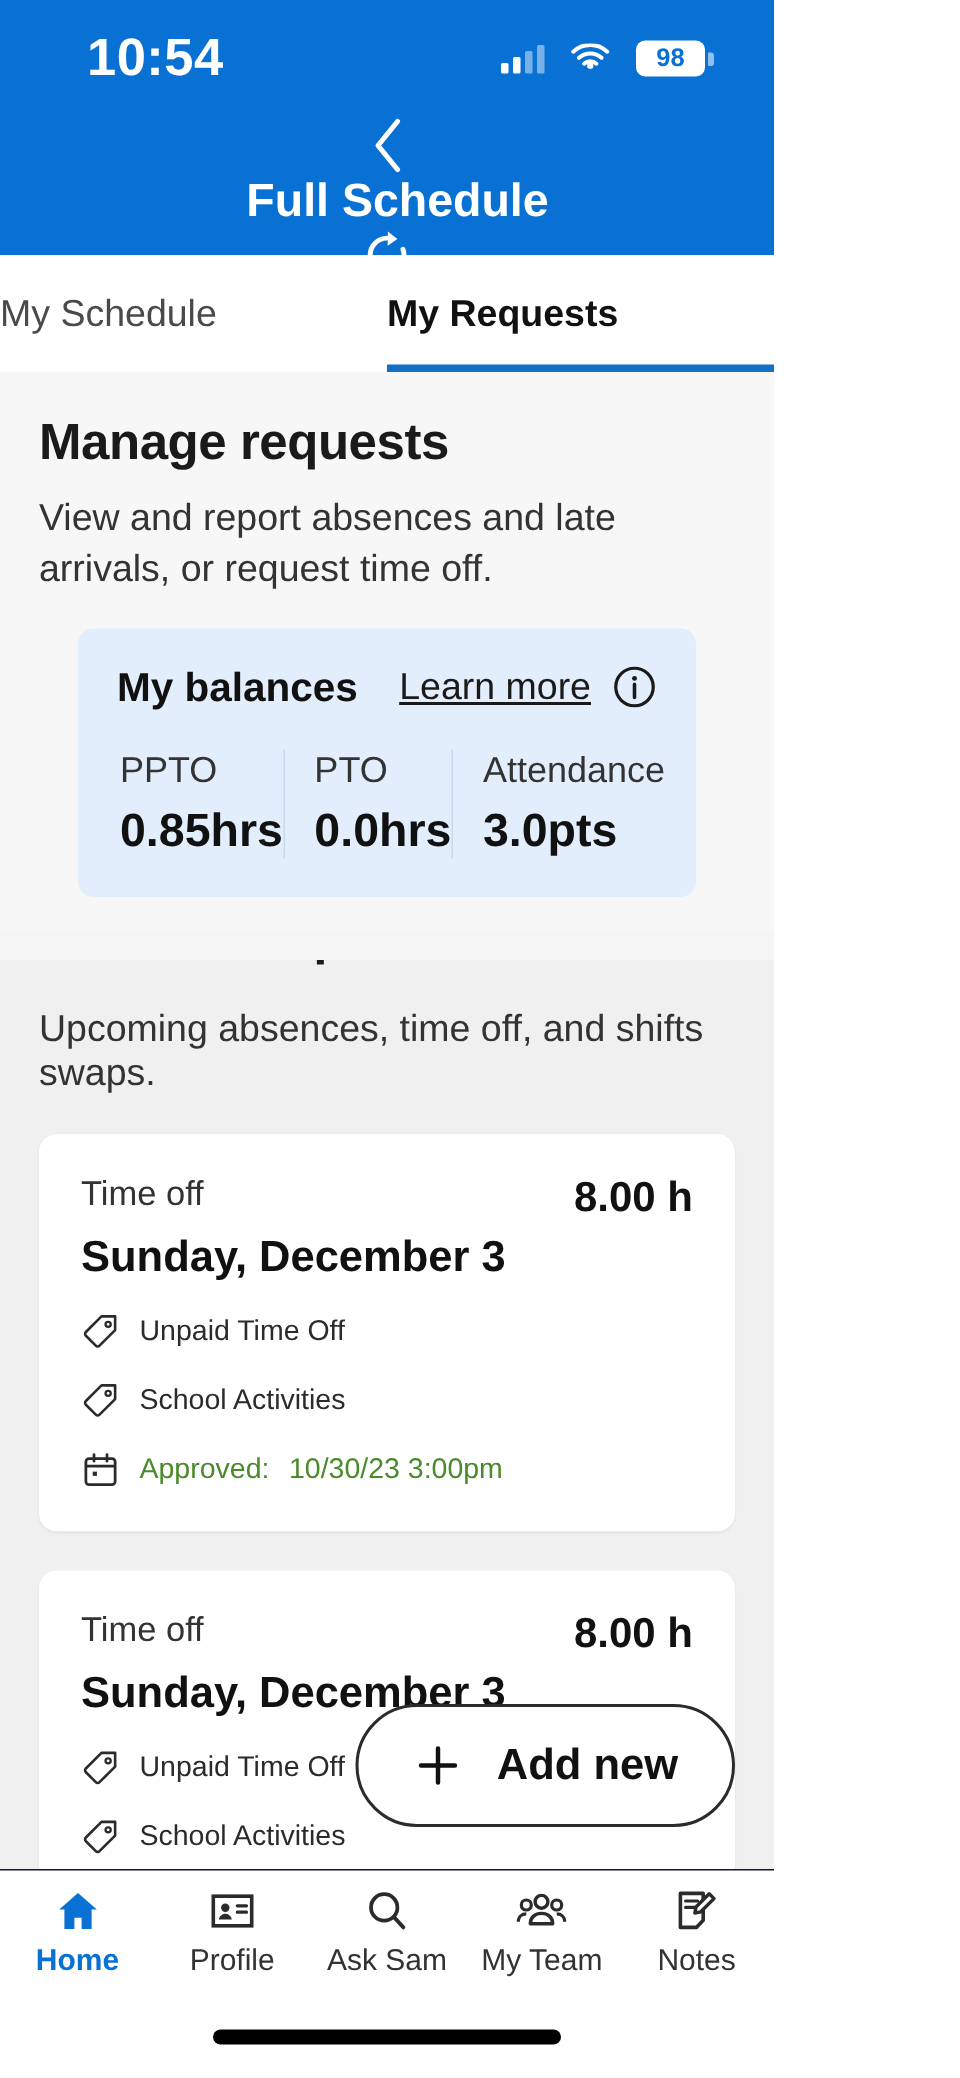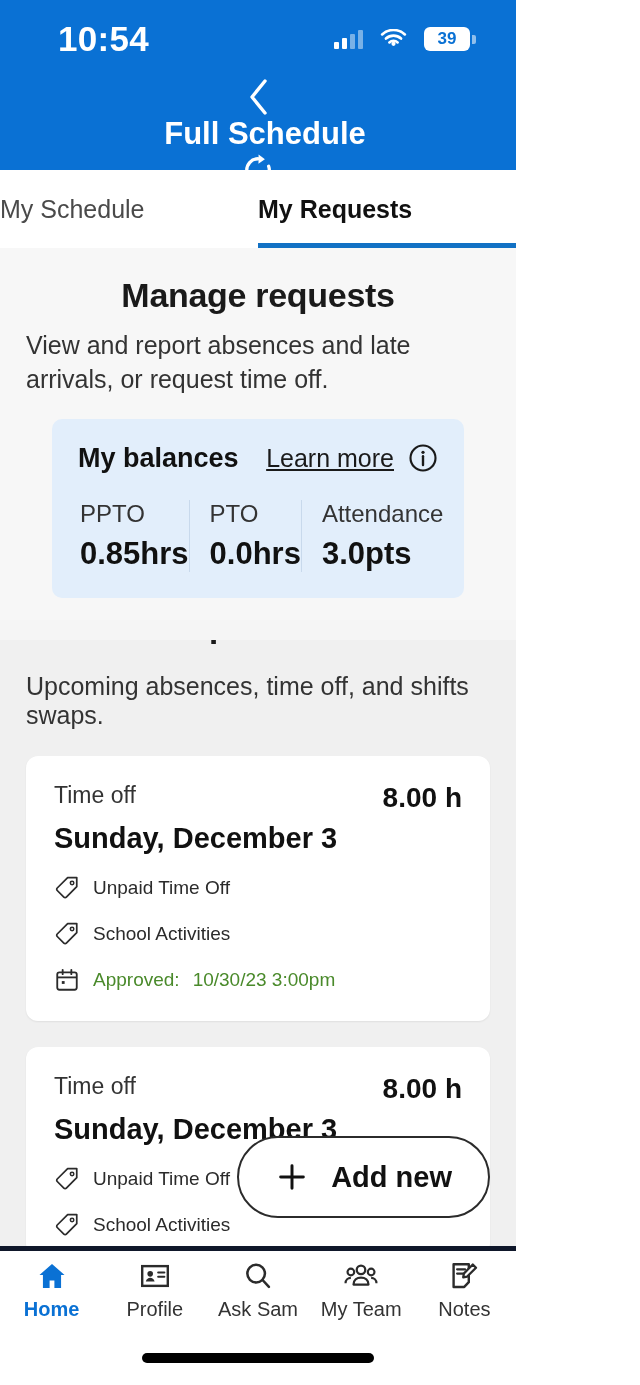--- a/index.html
+++ b/index.html
@@ -55,21 +55,21 @@
     content:""; position:absolute; left:0; right:0; bottom:0;
     height:5px; background:#1271c4;
   }
 
   
   .content {
     position:absolute; top:248px; bottom:139px; left:0; right:0;
     background:#f5f5f5; overflow:hidden;
   }
   .intro { background:#f7f7f7; padding:28px 26px 22px 26px; }
-  .page-title { font-size:34px; font-weight:700; color:#1a1a1a; letter-spacing:-.3px;text-align:center; }
+  .page-title { font-size:34px; font-weight:700; color:#1a1a1a; letter-spacing:-.3px; }
   .page-sub { font-size:25px; color:#333; line-height:1.35; margin-top:14px; max-width:590px; }
 
   
   .balances {
     margin:22px 26px 0 26px; background:#e2eefb; border-radius:10px;
     padding:24px 26px 26px 26px;
   }
   .bal-top { display:flex; align-items:center; justify-content:space-between; }
   .bal-title { font-size:27px; font-weight:700; color:#111; }
   .bal-learn { display:flex; align-items:center; gap:14px; }
@@ -110,21 +110,21 @@
     position:absolute; right:26px; bottom:28px;
     background:#fff; border:2px solid #2b2b2b; border-radius:44px;
     height:82px; padding:0 36px;
     display:flex; align-items:center; gap:22px;
   }
   .fab-label { font-size:29px; font-weight:700; color:#111; }
 
   
   .bottomnav {
     position:absolute; left:0; right:0; bottom:55px; height:84px;
-    background:#fff; border-top:5px solid #0f172a;
+    background:#fff; border-top:1px solid #0f172a;
     display:flex; align-items:center;
   }
   .nav-item {
     flex:1; display:flex; flex-direction:column; align-items:center; gap:6px;
   }
   .nav-label { font-size:20px; color:#333; }
   .nav-item.active .nav-label { color:#0a71d4; font-weight:700; }
   .home-indicator {
     position:absolute; left:50%; transform:translateX(-50%); bottom:22px;
     width:232px; height:10px; background:#000; border-radius:6px;
@@ -146,21 +146,21 @@
           <i></i>
         </span>
       <svg width="27" height="20" viewBox="0 0 24 18">
         <path d="M12 15.2a1.9 1.9 0 100-3.8 1.9 1.9 0 000 3.8z" fill="#fff"></path>
         <path d="M5.2 8.6a10 10 0 0113.6 0" stroke="#fff" stroke-width="2.4" fill="none" stroke-linecap="round"></path>
         <path d="M1.8 4.9a15 15 0 0120.4 0" stroke="#fff" stroke-width="2.4" fill="none" stroke-linecap="round"></path>
         <path d="M8.3 12.1a5.5 5.5 0 017.4 0" stroke="#fff" stroke-width="2.4" fill="none" stroke-linecap="round"></path>
       </svg>
       <span class="batt">
         <span class="batt-body">
-            <span class="batt-num">39</span>
+            <span class="batt-num">98</span>
           </span>
         <span class="batt-tip"></span>
       </span>
     </div>
   </div>
 
   <div class="header">
     <div class="back-btn">
       <svg width="22" height="38" viewBox="0 0 22 38">
         <path d="M18 3L5 19l13 16" stroke="#fff" stroke-width="3.4" fill="none" stroke-linecap="round" stroke-linejoin="round"></path>

